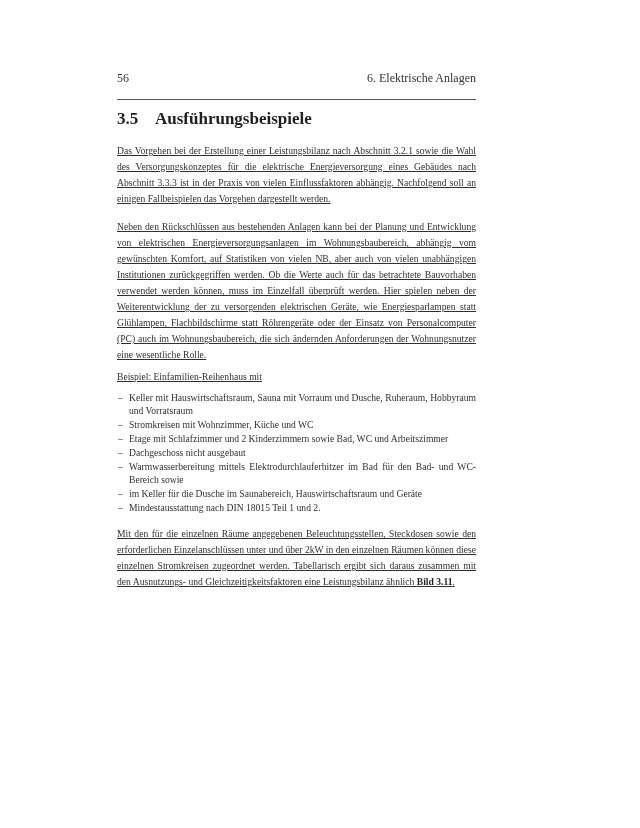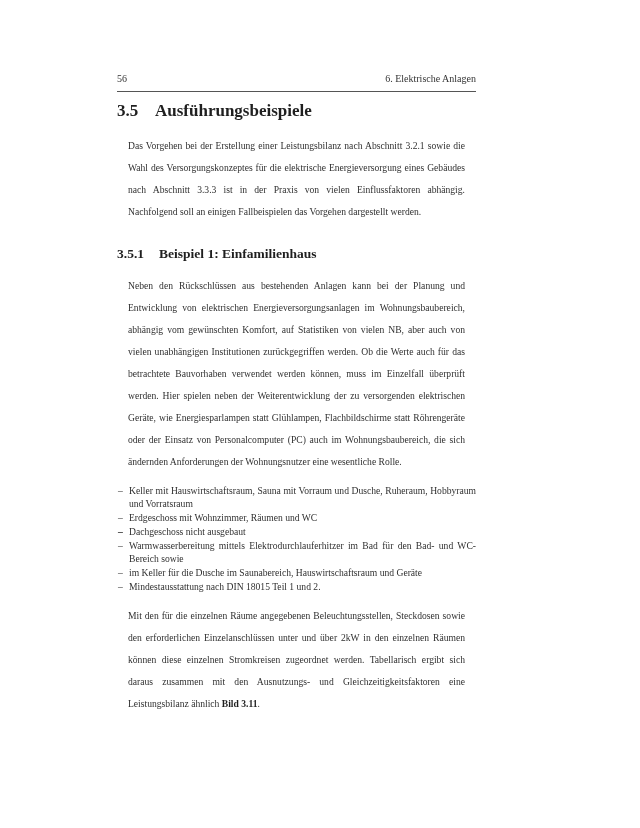--- a/index.html
+++ b/index.html
@@ -1,25 +1,25 @@
 <!DOCTYPE html>
 <html><head>
 <meta charset="utf-8">
 <style>
   html, body { margin: 0; padding: 0; background: #ffffff; }
   body { width: 640px; height: 828px; position: relative; overflow: hidden;
          font-family: "Liberation Serif", "DejaVu Serif", serif; color: #2a2a2a; }
   .page { position: absolute; left: 117px; top: 72px; width: 359px; }
-  .running-head { display: flex; justify-content: space-between; font-size: 10px;
-                  line-height: 13px; padding-bottom: 6px; border-bottom: 1px solid #555; color: #333; }
+  .running-head { display: flex; justify-content: space-between; font-size: 12px;
+                  line-height: 13px; padding-bottom: 14px; border-bottom: 1px solid #555; color: #333; }
   h1.section { font-size: 17px; font-weight: bold; margin: 8px 0 0 0; line-height: 22px; color: #1f1f1f; }
   h1.section .num { display: inline-block; width: 38px; font-family: Liberation Serif, serif; }
   h2.subsection { font-size: 13.5px; font-weight: bold; margin: 22px 0 0 0; line-height: 18px; color: #1f1f1f; }
   h2.subsection .num { display: inline-block; width: 42px; }
-  p { font-size: 9.6px; line-height: 22px; margin: 11px; text-align: justify; color: #303030; }
+  p { font-size: 9.6px; line-height: 16px; margin: 0; text-align: justify; color: #303030; text-decoration: underline; }
   p.first { margin-top: 13px; }
   p.gap { margin-top: 6px; }
   p.intro { margin-top: 12px; }
   b { color: #1f1f1f; }
   ul.list { list-style: none; margin: 6px 0 0 0; padding: 0; }
   ul.list li { font-size: 9.6px; line-height: 13px; position: relative; padding-left: 12px;
                text-align: justify; color: #303030; }
   ul.list li .dash { position: absolute; left: 1px; top: 0; }
   ul.list li + li { margin-top: 1px; }
 </style>
@@ -31,32 +31,30 @@
     <span>56</span>
     <span>6. Elektrische Anlagen</span>
   </div>
 
   <h1 class="section">
     <span class="num">3.5</span><span>Ausführungsbeispiele</span>
   </h1>
 
   <p class="first">Das Vorgehen bei der Erstellung einer Leistungsbilanz nach Abschnitt 3.2.1 sowie die Wahl des Versorgungskonzeptes für die elektrische Energieversorgung eines Gebäudes nach Abschnitt 3.3.3 ist in der Praxis von vielen Einflussfaktoren abhängig. Nachfolgend soll an einigen Fallbeispielen das Vorgehen dargestellt werden.</p>
 
-  <h2 class="subsection">
-    <span class="num">3.5.1</span><span>Beispiel 1: Einfamilienhaus</span>
-  </h2>
 
   <p class="intro">Neben den Rückschlüssen aus bestehenden Anlagen kann bei der Planung und Entwicklung von elektrischen Energieversorgungsanlagen im Wohnungsbaubereich, abhängig vom gewünschten Komfort, auf Statistiken von vielen NB, aber auch von vielen unabhängigen Institutionen zurückgegriffen werden. Ob die Werte auch für das betrachtete Bauvorhaben verwendet werden können, muss im Einzelfall überprüft werden. Hier spielen neben der Weiterentwicklung der zu versorgenden elektrischen Geräte, wie Energiesparlampen statt Glühlampen, Flachbildschirme statt Röhrengeräte oder der Einsatz von Personalcomputer (PC) auch im Wohnungsbaubereich, die sich ändernden Anforderungen der Wohnungsnutzer eine wesentliche Rolle.</p>
 
 
+  <p class="gap">Beispiel: Einfamilien-Reihenhaus mit</p>
 
   <ul class="list">
     <li><span class="dash">–</span><span>Keller mit Hauswirtschaftsraum, Sauna mit Vorraum und Dusche, Ruheraum, Hobbyraum und Vorratsraum</span></li>
-    <li><span class="dash">–</span><span>Erdgeschoss mit Wohnzimmer, Räumen und WC</span></li>
-    <li><span class="dash">–</span></li>
+    <li><span class="dash">–</span><span>Stromkreisen mit Wohnzimmer, Küche und WC</span></li>
+    <li><span class="dash">–</span><span>Etage mit Schlafzimmer und 2 Kinderzimmern sowie Bad, WC und Arbeitszimmer</span></li>
     <li><span class="dash">–</span><span>Dachgeschoss nicht ausgebaut</span></li>
     <li><span class="dash">–</span><span>Warmwasserbereitung mittels Elektrodurchlauferhitzer im Bad für den Bad- und WC-Bereich sowie</span></li>
     <li><span class="dash">–</span><span>im Keller für die Dusche im Saunabereich, Hauswirtschaftsraum und Geräte</span></li>
     <li><span class="dash">–</span><span>Mindestausstattung nach DIN 18015 Teil 1 und 2.</span></li>
   </ul>
 
   <p class="intro"><span>Mit den für die einzelnen Räume angegebenen Beleuchtungsstellen, Steckdosen sowie den erforderlichen Einzelanschlüssen unter und über 2kW in den einzelnen Räumen können diese einzelnen Stromkreisen zugeordnet werden. Tabellarisch ergibt sich daraus zusammen mit den Ausnutzungs- und Gleichzeitigkeitsfaktoren eine Leistungsbilanz ähnlich </span><b>Bild 3.11</b><span>.</span></p>
 
 </div>
 

